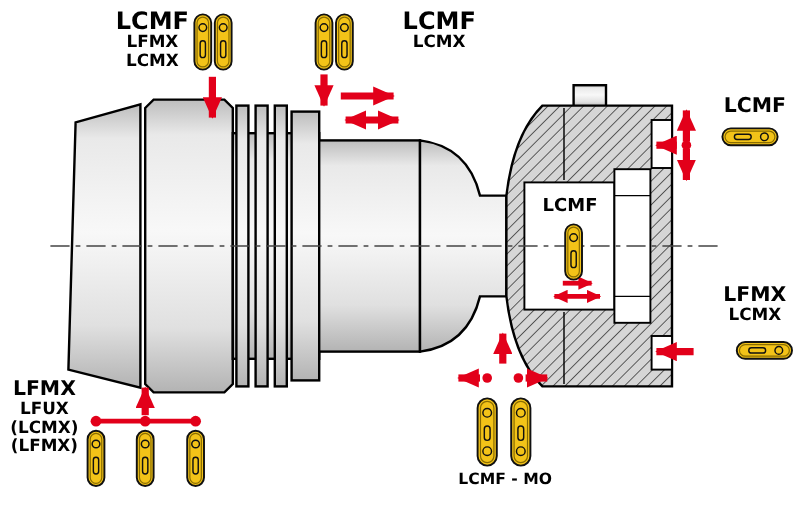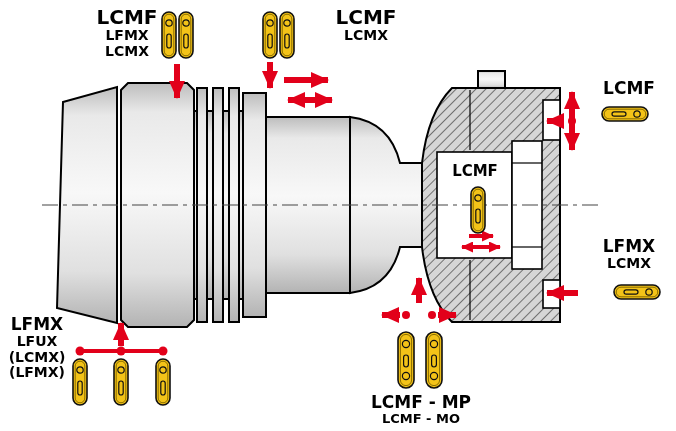--- a/index.html
+++ b/index.html
@@ -143,17 +143,16 @@
 </div>
 
 <div class="lbl" style="left:0px;top:315px;width:74px;">
   <div class="t17">LFMX</div>
   <div class="t14">LFUX</div>
   <div class="t14">(LCMX)</div>
   <div class="t14">(LFMX)</div>
 </div>
 
 <div class="lbl" style="left:350px;top:393px;width:142px;">
-  <div class="t17">LCMF - MP</div>
   <div class="t13">LCMF - MO</div>
 </div>
 
 </div>
 
 </body></html>

